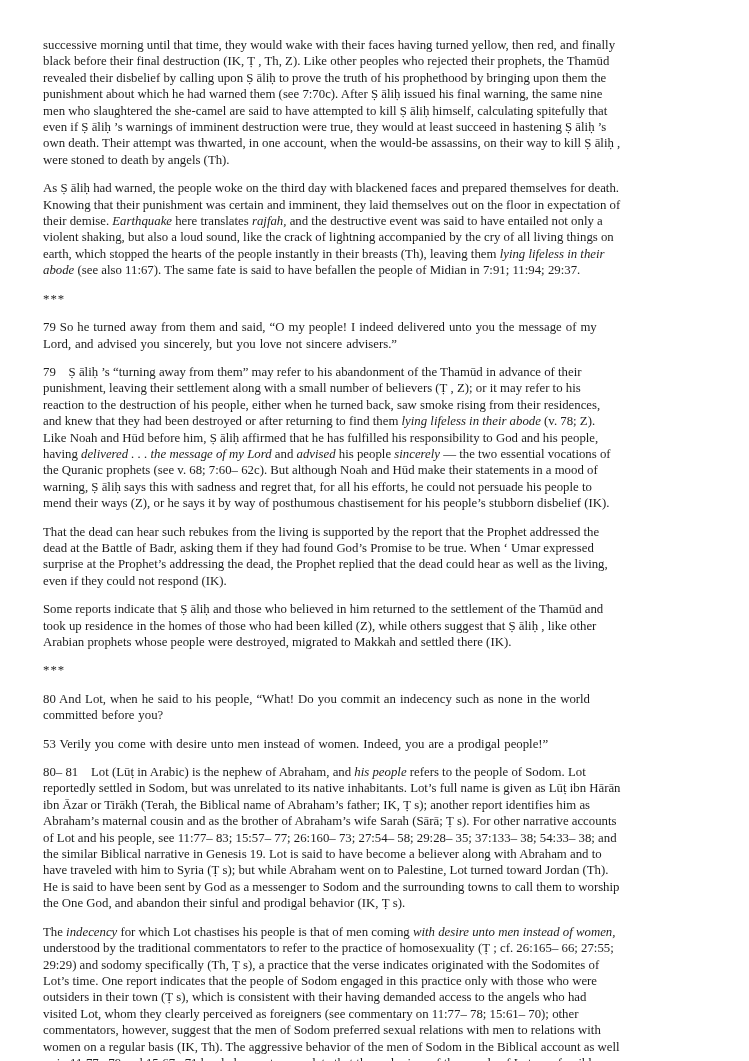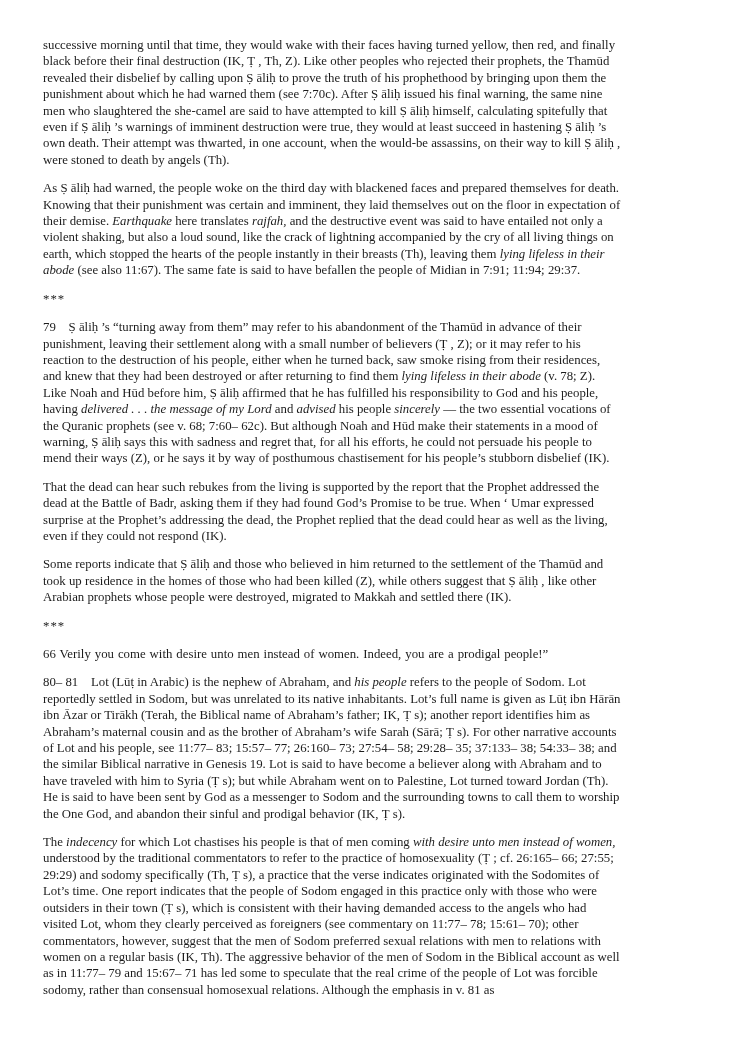--- a/index.html
+++ b/index.html
@@ -36,21 +36,23 @@
   }
 </style>
 </head>
 <body>
 
 <div class="page">
   <div class="content">
     <p class="para"><span>successive morning until that time, they would wake with their faces having turned yellow, then red, and finally black before their final destruction (IK, Ṭ , Th, Z). Like other peoples who rejected their prophets, the Thamūd revealed their disbelief by calling upon Ṣ āliḥ to prove the truth of his prophethood by bringing upon them the punishment about which he had warned them (see 7:70c). After Ṣ āliḥ issued his final warning, the same nine men who slaughtered the she-camel are said to have attempted to kill Ṣ āliḥ himself, calculating spitefully that even if Ṣ āliḥ ’s warnings of imminent destruction were true, they would at least succeed in hastening Ṣ āliḥ ’s own death. Their attempt was thwarted, in one account, when the would-be assassins, on their way to kill Ṣ āliḥ , were stoned to death by angels (Th).</span></p>
     <p class="para"><span>As Ṣ āliḥ had warned, the people woke on the third day with blackened faces and prepared themselves for death. Knowing that their punishment was certain and imminent, they laid themselves out on the floor in expectation of their demise. </span><i>Earthquake</i><span> here translates </span><i>rajfah,</i><span> and the destructive event was said to have entailed not only a violent shaking, but also a loud sound, like the crack of lightning accompanied by the cry of all living things on earth, which stopped the hearts of the people instantly in their breasts (Th), leaving them </span><i>lying lifeless in their abode</i><span> (see also 11:67). The same fate is said to have befallen the people of Midian in 7:91; 11:94; 29:37.</span></p>
     <p class="separator">***</p>
+    <p class="para verse"><span>79 So he turned away from them and said, “O my people! I indeed delivered unto you the message of my Lord, and advised you sincerely, but you love not sincere advisers.”</span></p>
     <p class="para"><span>79&nbsp;&nbsp;&nbsp; Ṣ āliḥ ’s “turning away from them” may refer to his abandonment of the Thamūd in advance of their punishment, leaving their settlement along with a small number of believers (Ṭ , Z); or it may refer to his reaction to the destruction of his people, either when he turned back, saw smoke rising from their residences, and knew that they had been destroyed or after returning to find them </span><i>lying lifeless in their abode</i><span> (v. 78; Z). Like Noah and Hūd before him, Ṣ āliḥ affirmed that he has fulfilled his responsibility to God and his people, having </span><i>delivered . . . the message of my Lord</i><span> and </span><i>advised</i><span> his people </span><i>sincerely</i><span> — the two essential vocations of the Quranic prophets (see v. 68; 7:60– 62c). But although Noah and Hūd make their statements in a mood of warning, Ṣ āliḥ says this with sadness and regret that, for all his efforts, he could not persuade his people to mend their ways (Z), or he says it by way of posthumous chastisement for his people’s stubborn disbelief (IK).</span></p>
     <p class="para"><span>That the dead can hear such rebukes from the living is supported by the report that the Prophet addressed the dead at the Battle of Badr, asking them if they had found God’s Promise to be true. When ‘ Umar expressed surprise at the Prophet’s addressing the dead, the Prophet replied that the dead could hear as well as the living, even if they could not respond (IK).</span></p>
     <p class="para"><span>Some reports indicate that Ṣ āliḥ and those who believed in him returned to the settlement of the Thamūd and took up residence in the homes of those who had been killed (Z), while others suggest that Ṣ āliḥ , like other Arabian prophets whose people were destroyed, migrated to Makkah and settled there (IK).</span></p>
     <p class="separator">***</p>
-    <p class="para verse"><span>66 Verily you come with desire unto men instead of women. Indeed, you are a prodigal people!”</span></p>
+    <p class="para verse"><span>80 And Lot, when he said to his people, “What! Do you commit an indecency such as none in the world committed before you?</span></p>
+    <p class="para verse"><span>53 Verily you come with desire unto men instead of women. Indeed, you are a prodigal people!”</span></p>
     <p class="para"><span>80– 81&nbsp;&nbsp;&nbsp; Lot (Lūṭ in Arabic) is the nephew of Abraham, and </span><i>his people</i><span> refers to the people of Sodom. Lot reportedly settled in Sodom, but was unrelated to its native inhabitants. Lot’s full name is given as Lūṭ ibn Hārān ibn Āzar or Tirākh (Terah, the Biblical name of Abraham’s father; IK, Ṭ s); another report identifies him as Abraham’s maternal cousin and as the brother of Abraham’s wife Sarah (Sārā; Ṭ s). For other narrative accounts of Lot and his people, see 11:77– 83; 15:57– 77; 26:160– 73; 27:54– 58; 29:28– 35; 37:133– 38; 54:33– 38; and the similar Biblical narrative in Genesis 19. Lot is said to have become a believer along with Abraham and to have traveled with him to Syria (Ṭ s); but while Abraham went on to Palestine, Lot turned toward Jordan (Th). He is said to have been sent by God as a messenger to Sodom and the surrounding towns to call them to worship the One God, and abandon their sinful and prodigal behavior (IK, Ṭ s).</span></p>
     <p class="para"><span>The </span><i>indecency</i><span> for which Lot chastises his people is that of men coming </span><i>with desire unto men instead of women,</i><span> understood by the traditional commentators to refer to the practice of homosexuality (Ṭ ; cf. 26:165– 66; 27:55; 29:29) and sodomy specifically (Th, Ṭ s), a practice that the verse indicates originated with the Sodomites of Lot’s time. One report indicates that the people of Sodom engaged in this practice only with those who were outsiders in their town (Ṭ s), which is consistent with their having demanded access to the angels who had visited Lot, whom they clearly perceived as foreigners (see commentary on 11:77– 78; 15:61– 70); other commentators, however, suggest that the men of Sodom preferred sexual relations with men to relations with women on a regular basis (IK, Th). The aggressive behavior of the men of Sodom in the Biblical account as well as in 11:77– 79 and 15:67– 71 has led some to speculate that the real crime of the people of Lot was forcible sodomy, rather than consensual homosexual relations. Although the emphasis in v. 81 as</span></p>
   </div>
 </div>
 
 </body></html>

